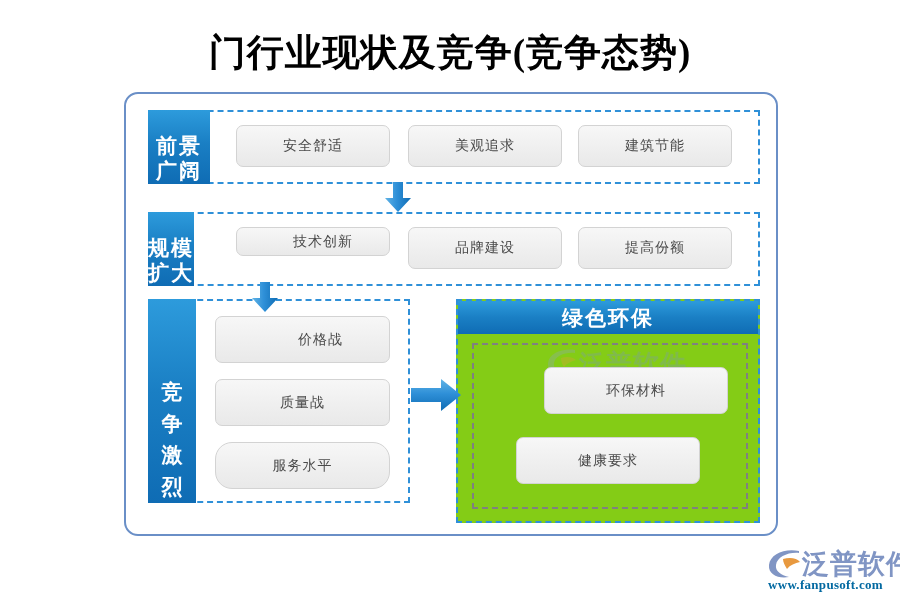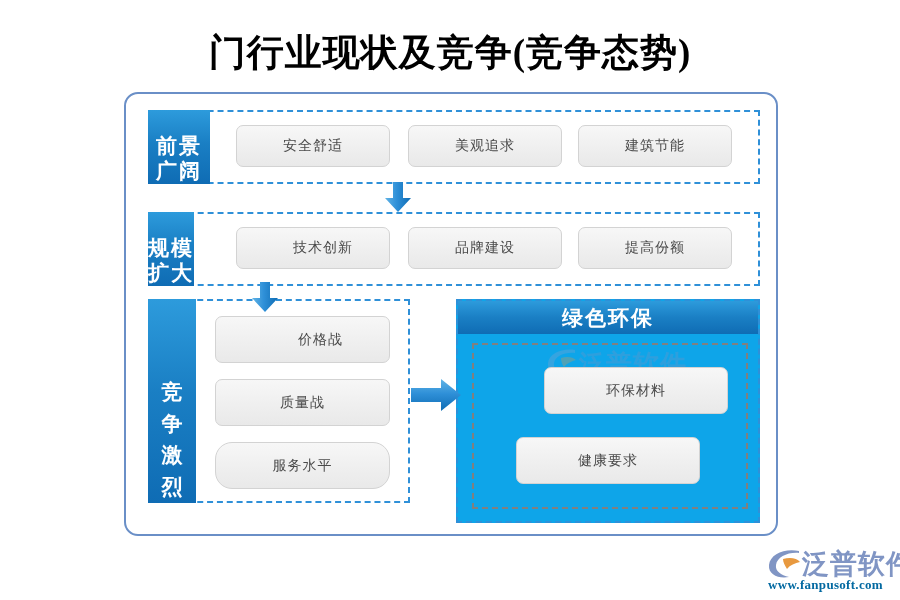--- a/index.html
+++ b/index.html
@@ -102,21 +102,21 @@
     width: 50px;
     height: 34px;
     z-index: 4;
   }
 
   
   #green-panel {
     position: absolute;
     border: 2px dashed #2f90d8;
     box-sizing: border-box;
-    background: #0ea5e9;
+    background: #84cc16;
   }
   #green-panel-header {
     position: absolute;
     left: 0;
     top: 0;
     right: 0;
     height: 33px;
     background: linear-gradient(180deg, #2d9bdc 0%, #1a7fc4 50%, #0f6cb4 100%);
     color: #ffffff;
     font-family: "Liberation Serif", serif;
@@ -238,21 +238,21 @@
 
   <div class="row-band" style="left:22px; top:118px; width:612px; height:74px;"></div>
 
   <div class="cat-label cat-2char" style="left:22px; top:118px; width:46px; height:74px;">
     <div class="cl-text">
       <div>规模</div>
       <div>扩大</div>
     </div>
   </div>
 
-  <div class="chip" style="left:110px; top:133px; width:154px; height:42px;padding-left:20px;">
+  <div class="chip" style="left:110px; top:133px; width:154px; height:29px;padding-left:20px;">
     <span>技术创新</span>
   </div>
   <div class="chip" style="left:282px; top:133px; width:154px; height:42px;">
     <span>品牌建设</span>
   </div>
   <div class="chip" style="left:452px; top:133px; width:154px; height:42px;">
     <span>提高份额</span>
   </div>
 
   <div class="arrow-down" style="left:126px; top:188px;">

